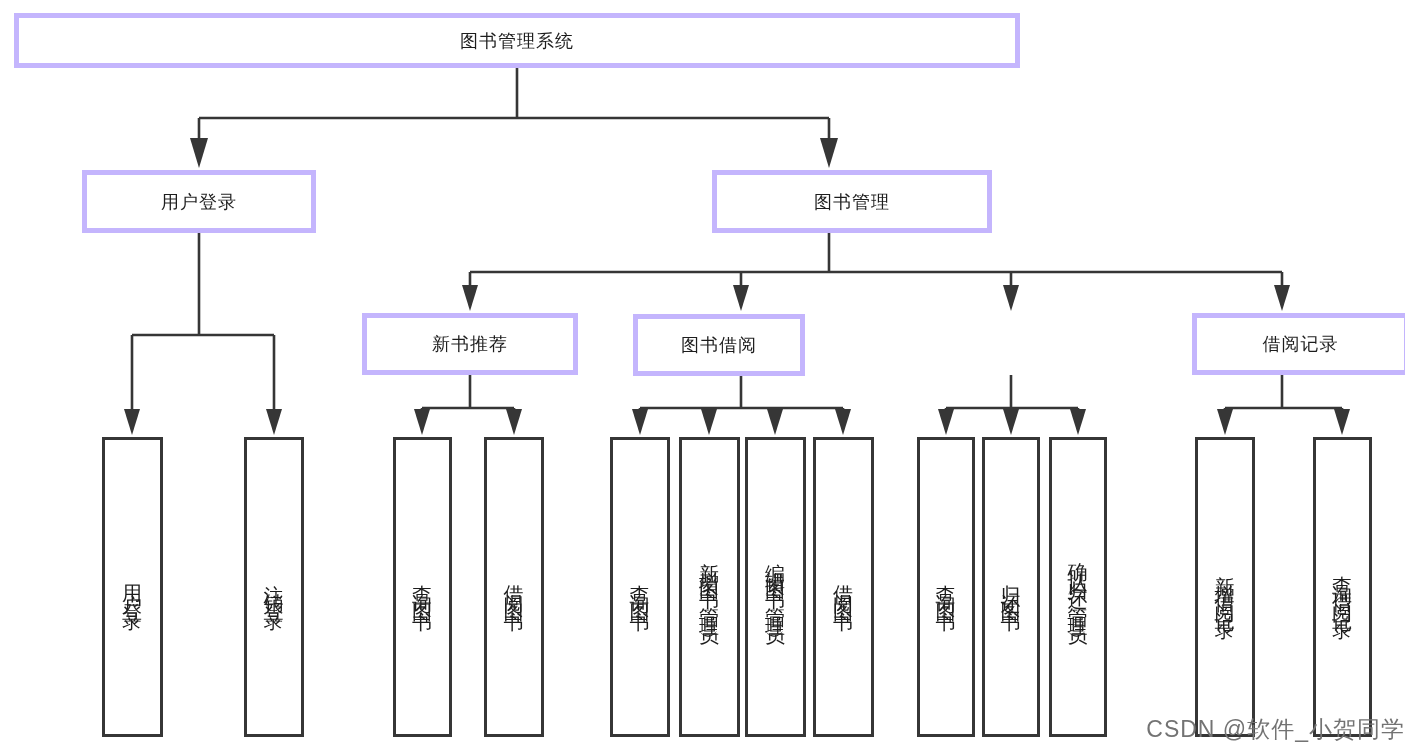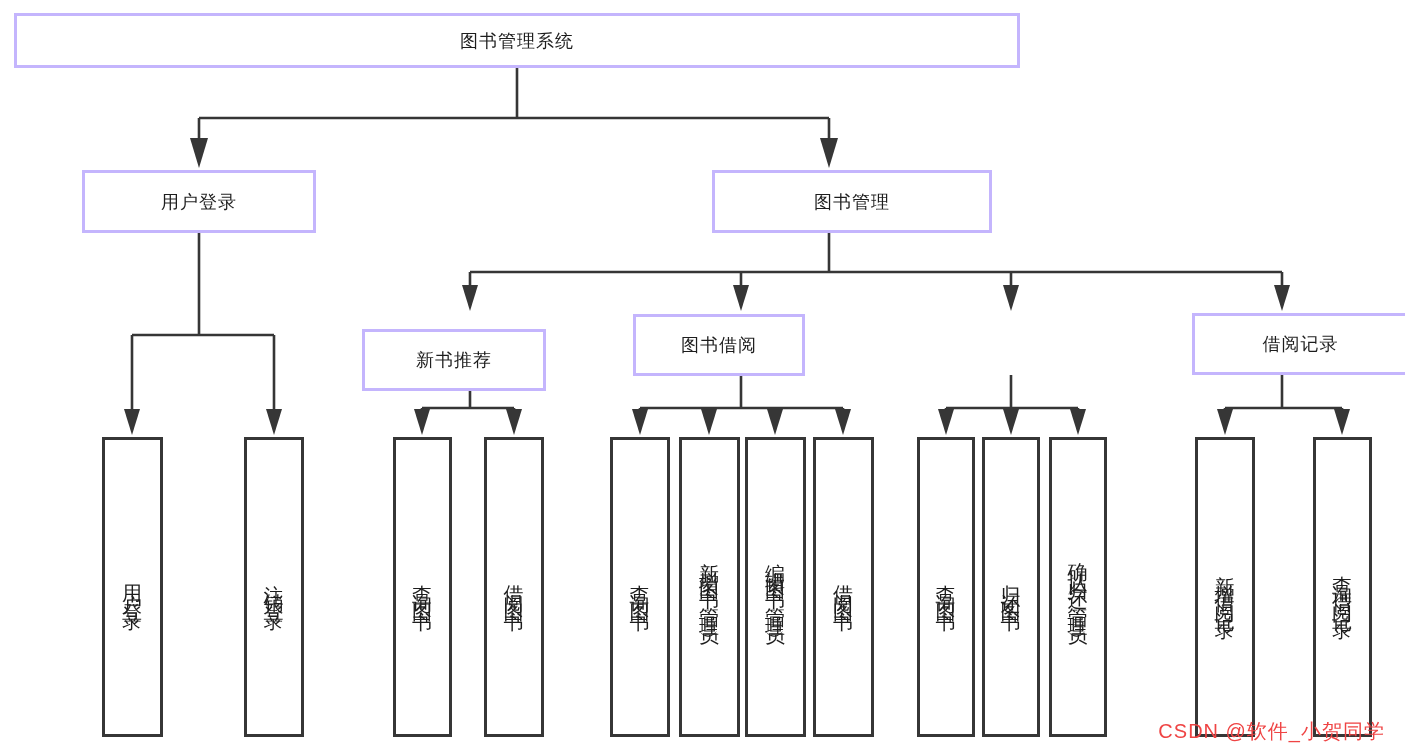--- a/index.html
+++ b/index.html
@@ -14,21 +14,21 @@
   }
   .wires {
     position: absolute;
     left: 0; top: 0;
     width: 1405px; height: 747px;
     pointer-events: none;
   }
   .box {
     position: absolute;
     background: #ffffff;
-    border: 3px solid #c4b5fd;
+    border: 5px solid #c4b5fd;
     display: flex;
     align-items: center;
     justify-content: center;
     color: #1d1d1d;
     font-size: 18px;
     letter-spacing: 1px;
     white-space: nowrap;
     z-index: 2;
   }
   .vbox {
@@ -46,24 +46,24 @@
   .vbox .vtext {
     writing-mode: vertical-rl;
     text-orientation: mixed;
     font-size: 20px;
     letter-spacing: 9px;
     line-height: 1;
     white-space: nowrap;
   }
   .watermark {
     position: absolute;
-    right: 20px;
+    right: 0;
     bottom: 2px;
-    font-size: 20px;
-    color: #ef4444;
+    font-size: 23px;
+    color: #737373;
     letter-spacing: 1px;
     z-index: 5;
     white-space: nowrap;
   }
 </style>
 </head>
 <body>
 
 <div class="stage">
 
@@ -108,21 +108,21 @@
       <polygon points="1217,409 1233,409 1225,435"></polygon>
       <polygon points="1334,409 1350,409 1342,435"></polygon>
     </g>
   </svg>
 
   <div class="box" style="left:14px; top:13px; width:1006px; height:55px;">图书管理系统</div>
 
   <div class="box" style="left:82px; top:170px; width:234px; height:63px;">用户登录</div>
   <div class="box" style="left:712px; top:170px; width:280px; height:63px;">图书管理</div>
 
-  <div class="box" style="left:362px; top:313px; width:184px; height:62px;margin-top:16px;">新书推荐</div>
+  <div class="box" style="left:362px; top:313px; width:216px; height:62px;">新书推荐</div>
   <div class="box" style="left:633px; top:314px; width:172px; height:62px;">图书借阅</div>
   <div class="box" style="left:1192px; top:313px; width:217px; height:62px;">借阅记录</div>
 
   <div class="vbox" style="left:102px; width:61px;">
     <span class="vtext">用户登录</span>
   </div>
   <div class="vbox" style="left:244px; width:60px;">
     <span class="vtext">注销登录</span>
   </div>
   <div class="vbox" style="left:393px; width:59px;">

